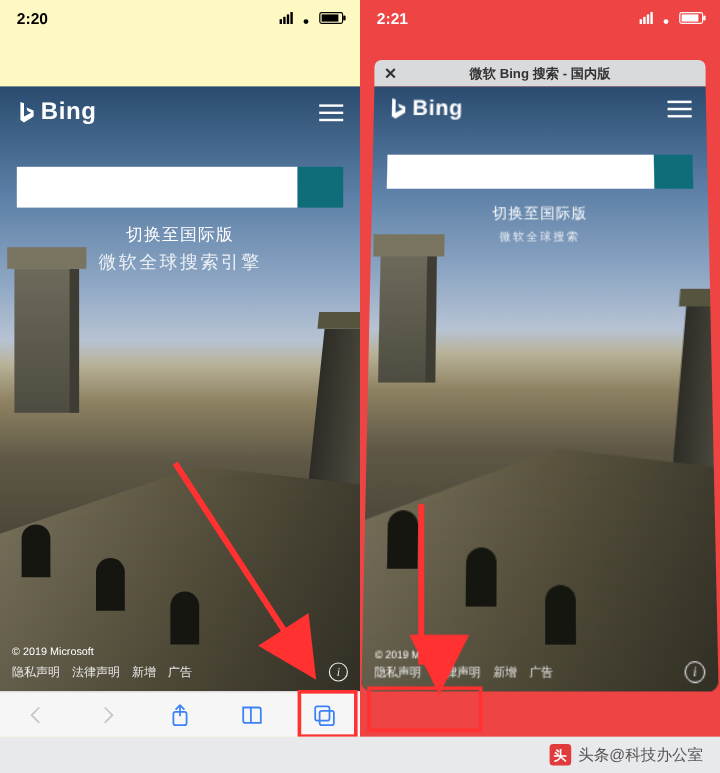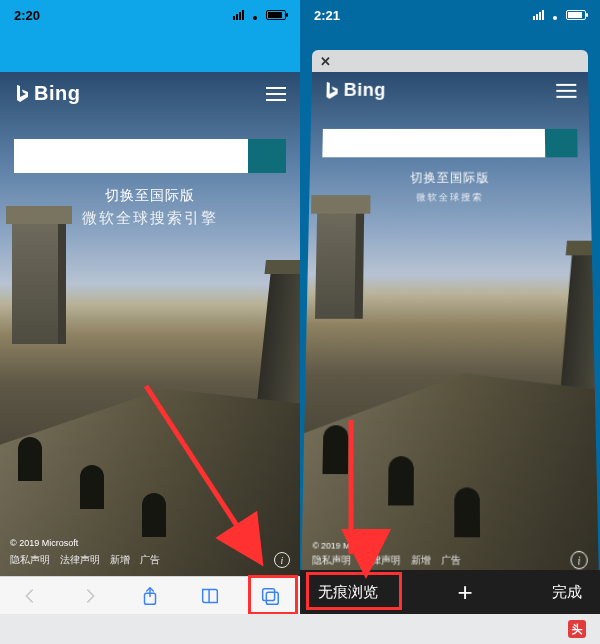--- a/index.html
+++ b/index.html
@@ -15,22 +15,22 @@
     display: flex;
     width: 600px;
     height: 614px;
   }
   .phone {
     width: 300px;
     height: 614px;
     position: relative;
     overflow: hidden;
   }
-  .phone-left { background: #0ea5e9; }
-  .phone-right { background: #0369a1; }
+  .phone-left { background: #fef9c3; }
+  .phone-right { background: #ef4444; }
 
   
   .status {
     height: 30px;
     display: flex;
     align-items: center;
     justify-content: space-between;
     padding: 0 14px;
     font-size: 13px;
     font-weight: 600;
@@ -343,20 +343,21 @@
           </span>
         <span class="wifi"></span>
         <span class="batt">
             <i></i>
           </span>
       </span>
     </div>
 
     <div class="r-tabtitle">
       <span class="x">✕</span>
+      <span class="t">微软 Bing 搜索 - 国内版</span>
     </div>
 
     <div class="r-card">
       <div class="bing-top">
         <span class="bing-logo">
           <svg viewBox="0 0 16 20">
               <path d="M3 1 L6 2 L6 13 L12 10 L9 8.5 L8 5.5 L14 8 L14 13 L6 18 L3 16 Z" fill="#fff"></path>
             </svg>
           <span>Bing</span>
         </span>
@@ -380,35 +381,31 @@
       <div class="copy">© 2019 Microsoft</div>
       <div class="bing-footer">
         <span>隐私声明</span>
         <span>法律声明</span>
         <span>新增</span>
         <span>广告</span>
         <span class="info">i</span>
       </div>
     </div>
 
-    <div class="r-toolbar">
-      <span>无痕浏览</span>
-      <span class="plus">+</span>
-      <span>完成</span>
-    </div>
 
     <div class="red-box" style="left:6px; bottom:4px; width:96px; height:38px;"></div>
     <div class="arrow" style="left:36px; top:416px; width:30px; height:148px;">
       <svg width="30" height="150">
         <defs>
             <marker id="ah2" markerWidth="12" markerHeight="12" refX="6" refY="9" orient="auto">
               <path d="M1 1 L11 6 L1 11 Z" fill="#ff3131"></path>
             </marker>
           </defs>
         <line x1="15" y1="4" x2="15" y2="138" stroke="#ff3131" stroke-width="5" marker-end="url(#ah2)"></line>
       </svg>
     </div>
   </div>
 </div>
 
 <div class="wm">
   <span class="wm-badge">头</span>
+  <span>头条@科技办公室</span>
 </div>
 
 </body></html>

